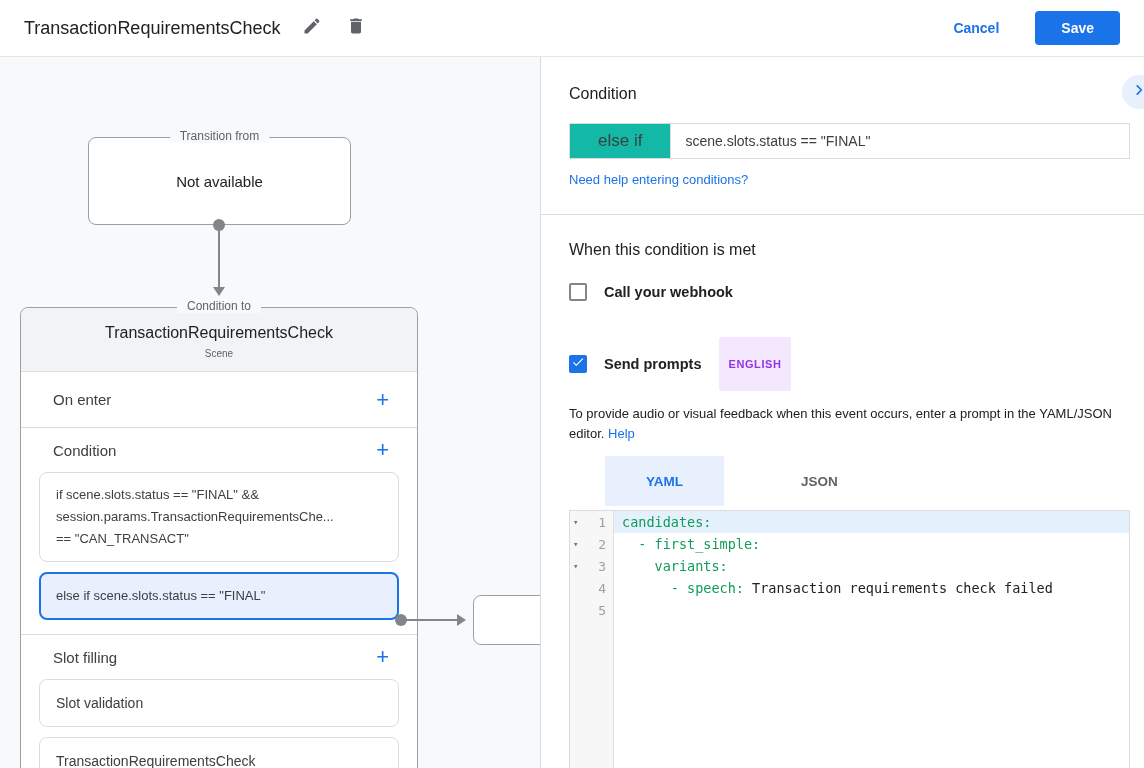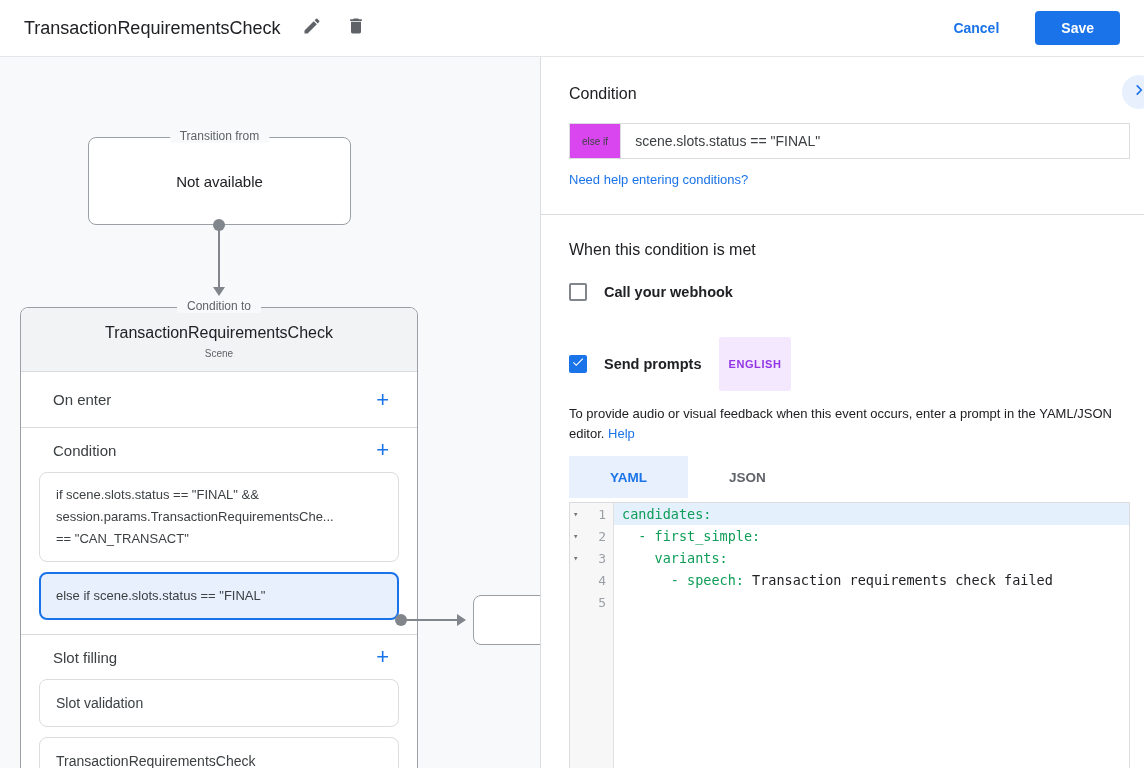--- a/index.html
+++ b/index.html
@@ -55,41 +55,41 @@
     align-items:center; padding:0 16px; font-size:14px; color:#3c4043; margin-bottom:10px; }
 
   
   .panel { position:absolute; left:540px; top:57px; width:604px; height:711px; background:#fff;
     border-left:1px solid #dadce0; }
   .p-sec1 { position:relative; padding:28px 14px 26px 28px; border-bottom:1px solid #dadce0; }
   .p-heading { font-size:16px; color:#202124; }
   .chev-btn { position:absolute; right:-12px; top:18px; width:34px; height:34px; border-radius:50%;
     background:#e8f0fe; display:flex; align-items:center; justify-content:center; cursor:pointer; }
   .cond-input-row { display:flex; height:36px; margin-top:20px; }
-  .cond-prefix { background:#d946ef; border:1px solid #dadce0; border-right:none; display:flex;
-    align-items:center; padding:0 12px; font-size:10px; color:#3c4043; }
+  .cond-prefix { background:#14b8a6; border:1px solid #dadce0; border-right:none; display:flex;
+    align-items:center; padding:0 28px; font-size:17px; color:#3c4043; }
   .cond-value { flex:1; border:1px solid #dadce0; display:flex; align-items:center; padding:0 14px;
     font-size:14px; color:#3c4043; background:#fff; }
   .help-link { display:inline-block; margin-top:13px; font-size:13px; color:#1a73e8; cursor:pointer; }
 
   .p-sec2 { padding:26px 14px 0 28px; }
   .check-row { display:flex; align-items:center; }
   .row-webhook { margin-bottom:36px; margin-top:24px; }
   .checkbox { width:18px; height:18px; border:2px solid #80868b; border-radius:2px; background:#fff;
     flex:none; cursor:pointer; }
   .checkbox.checked { border-color:#1a73e8; background:#1a73e8; display:flex; align-items:center; justify-content:center; }
   .check-label { font-size:14.5px; font-weight:bold; color:#202124; margin-left:17px; }
   .lang-badge { margin-left:18px; background:#f3e8fd; color:#9334e6; font-size:11px; font-weight:bold;
     letter-spacing:0.6px; padding:21px 9px; border-radius:2px; }
   .desc { margin-top:13px; font-size:13px; color:#202124; line-height:1.5; max-width:566px; }
   .desc .inline-link { color:#1a73e8; cursor:pointer; }
 
   .tabs { display:flex; margin-top:13px; }
-  .tab { width:119px; height:42px; display:flex; align-items:center; justify-content:center;
-    font-size:13.5px; font-weight:bold; color:#5f6368; cursor:pointer; }
+  .tab { width:119px; height:50px; display:flex; align-items:center; justify-content:center;
+    font-size:13.5px; font-weight:bold; color:#5f6368; cursor:pointer;margin-left:36px; }
   .tab.active { background:#e8f0fe; color:#1a73e8; }
 
   .editor { margin-top:4px; height:302px; border:1px solid #dadce0; display:flex; overflow:hidden;
     font-family:"DejaVu Sans Mono", monospace; }
   .gutter { width:44px; background:#f7f7f7; border-right:1px solid #e0e0e0; flex:none; }
   .code-area { flex:1; background:#fff; overflow:hidden; }
   .g-line { height:22px; display:flex; align-items:center; padding-left:3px; }
   .fold { width:12px; font-size:9px; color:#757575; line-height:22px; }
   .lnum { flex:1; text-align:right; padding-right:7px; font-size:13px; color:#9aa0a6; }
   .c-line { height:22px; line-height:22px; font-size:13.5px; white-space:pre; padding-left:8px; color:#202124; }

